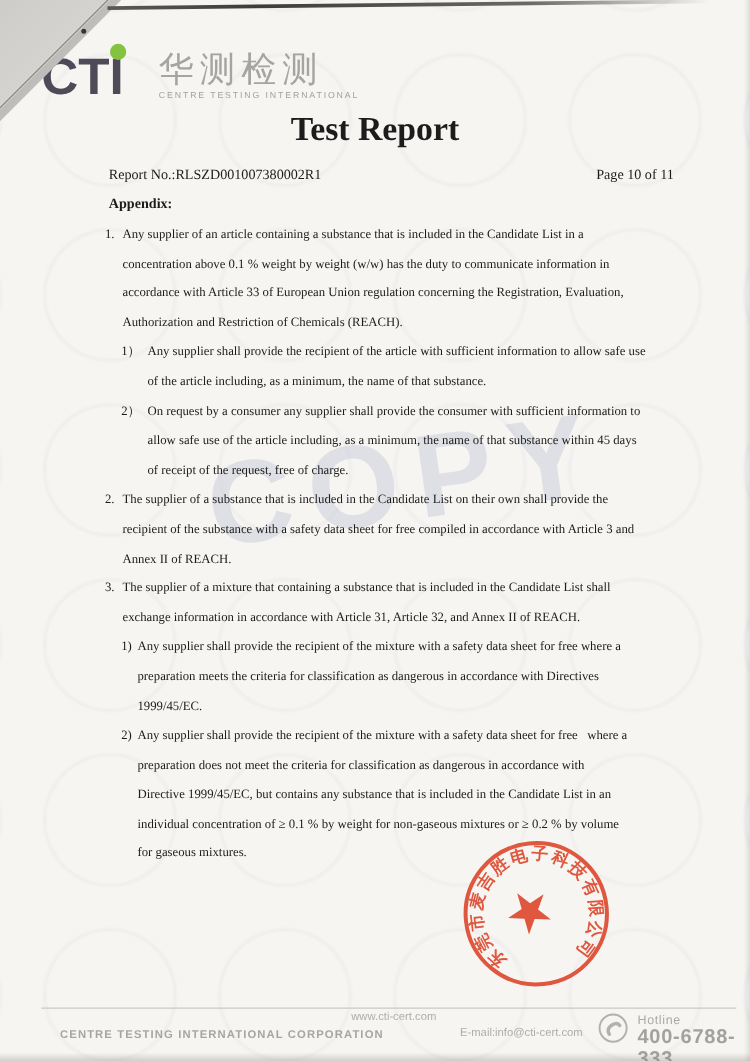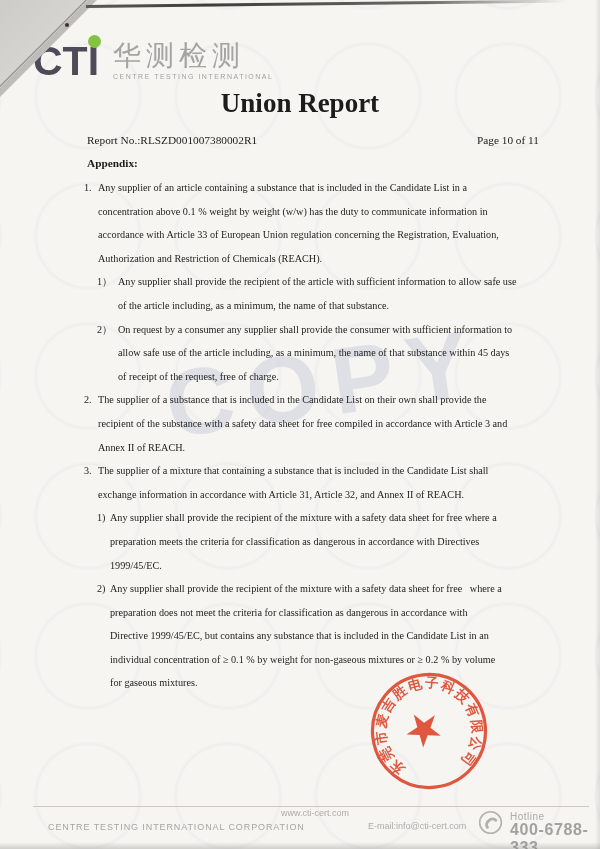--- a/index.html
+++ b/index.html
@@ -32,21 +32,21 @@
   .right-shade{position:absolute;right:0;top:0;width:5px;height:100%;z-index:4;
     background:linear-gradient(to left,rgba(120,118,112,0.18),rgba(120,118,112,0));}
   .bottom-shade{position:absolute;left:0;bottom:0;width:100%;height:7px;z-index:4;
     background:linear-gradient(to top,rgba(120,118,112,0.30),rgba(120,118,112,0));}
   
   .logo-row{position:absolute;left:33px;top:42px;display:flex;align-items:center;z-index:3;}
   .cti-mark{position:relative;font-family:"Liberation Sans",sans-serif;font-weight:bold;
     font-size:41px;line-height:36px;color:#4e4a57;letter-spacing:0;}
   .cti-dot{position:absolute;right:-2px;top:-8px;width:13px;height:13px;border-radius:50%;
     background:#84c341;}
-  .logo-text{margin-left:14px;}
+  .logo-text{margin-left:28px;}
   .logo-cn{font-size:28px;line-height:28px;letter-spacing:5px;color:#a6a4a2;
     font-family:"Liberation Sans",sans-serif;}
   .logo-tagline{margin-top:3px;font-size:7px;letter-spacing:1.5px;color:#a3a19f;
     font-family:"Liberation Sans",sans-serif;}
   
   .title{position:absolute;left:0;top:88px;width:600px;margin:0;text-align:center;
     font-size:27px;font-weight:bold;z-index:3;}
   .report-row{position:absolute;left:87px;top:134px;width:452px;display:flex;
     justify-content:space-between;font-size:11.3px;z-index:3;}
   .appendix-label{position:absolute;left:87px;top:157px;font-size:11.3px;font-weight:bold;z-index:3;}
@@ -62,21 +62,21 @@
   .watermark{position:absolute;left:165px;top:330px;z-index:1;
     font-family:"Liberation Sans",sans-serif;font-weight:bold;font-size:94px;
     letter-spacing:13px;color:rgba(188,195,211,0.42);transform:rotate(-8deg);}
   
   .stamp{position:absolute;left:359px;top:661px;width:140px;height:140px;z-index:9;opacity:0.92;}
   .stamp-text{font-family:"Liberation Serif",serif;font-size:13.5px;font-weight:bold;letter-spacing:1.9px;}
   
   .footer-line{position:absolute;left:33px;top:806px;width:556px;height:1px;background:#ccc9c4;z-index:3;}
   .footer{position:absolute;left:0;top:808px;width:600px;height:41px;z-index:3;
     font-family:"Liberation Sans",sans-serif;color:#a9a7a3;}
-  .f-company{position:absolute;left:48px;top:14px;font-size:9px;font-weight:normal;letter-spacing:0.9px;color:#a7a5a1;}
+  .f-company{position:absolute;left:48px;top:14px;font-size:9px;font-weight:bold;letter-spacing:0.9px;color:#a7a5a1;}
   .f-web{position:absolute;left:281px;top:0;font-size:9px;color:#aeacа9;color:#aeaca9;}
   .f-mail{position:absolute;left:368px;top:13px;font-size:9px;color:#aeaca9;}
   .f-icon{position:absolute;left:478px;top:2px;}
   .f-hotline{position:absolute;left:510px;top:3px;font-size:10px;letter-spacing:0.5px;color:#ararad;color:#acaaa7;}
   .f-number{position:absolute;left:510px;top:13px;font-size:16px;font-weight:bold;letter-spacing:0.6px;color:#a3a1a0;}
 </style>
 </head>
 <body>
 
 <div class="page">
@@ -95,21 +95,21 @@
     <div class="cti-mark">
       <span>CTI</span>
       <span class="cti-dot"></span>
     </div>
     <div class="logo-text">
       <div class="logo-cn">华测检测</div>
       <div class="logo-tagline">CENTRE TESTING INTERNATIONAL</div>
     </div>
   </header>
 
-  <h1 class="title">Union Report</h1>
+  <h1 class="title">Test Report</h1>
   <div class="report-row">
     <span>Report No.:RLSZD001007380002R1</span>
     <span>Page 10 of 11</span>
   </div>
   <div class="appendix-label">Appendix:</div>
 
   <div class="body">
     <div class="para lvl1">
       <span class="marker">1.</span>
       <span class="ptext">Any supplier of an article containing a substance that is included in the Candidate List in a

